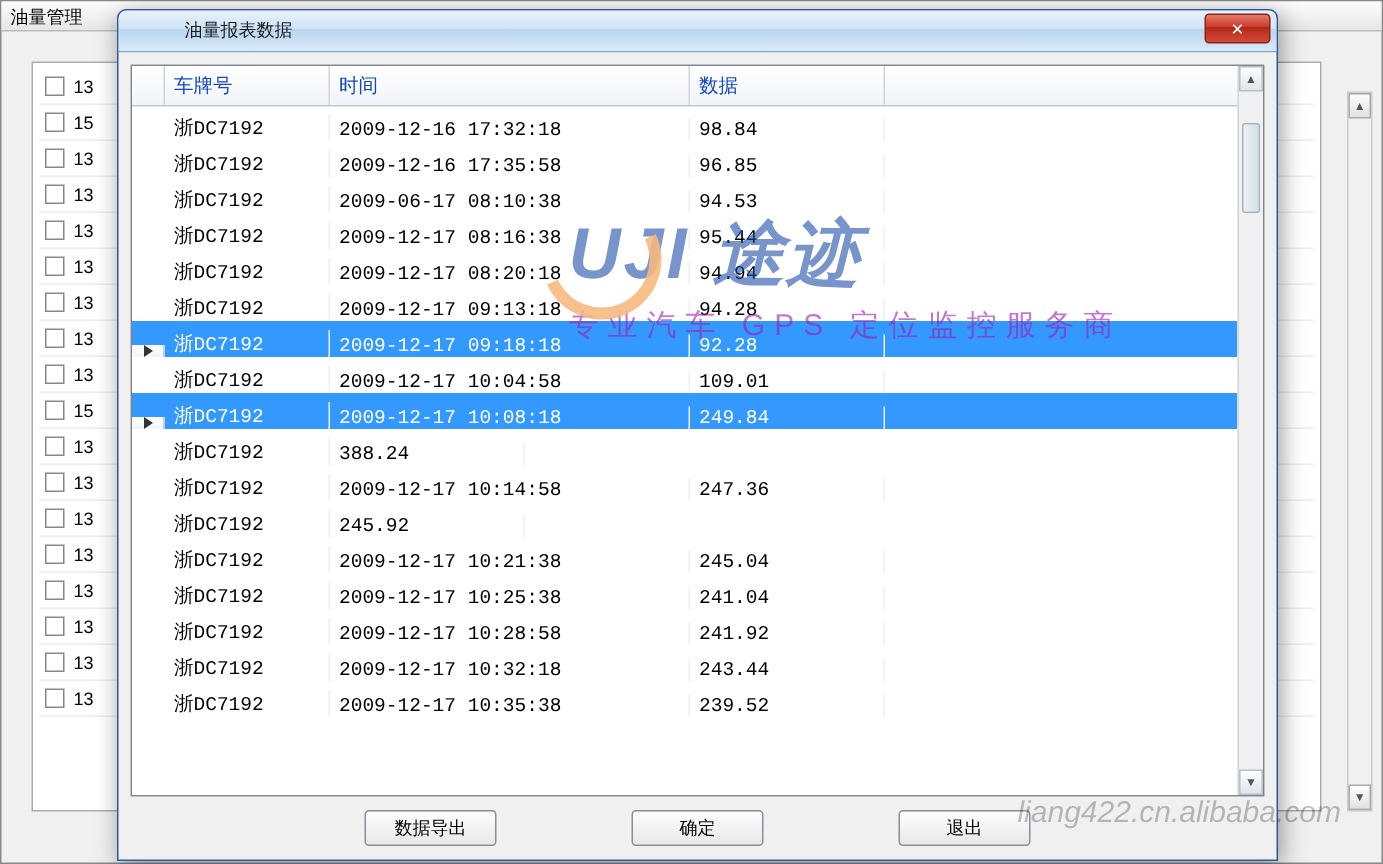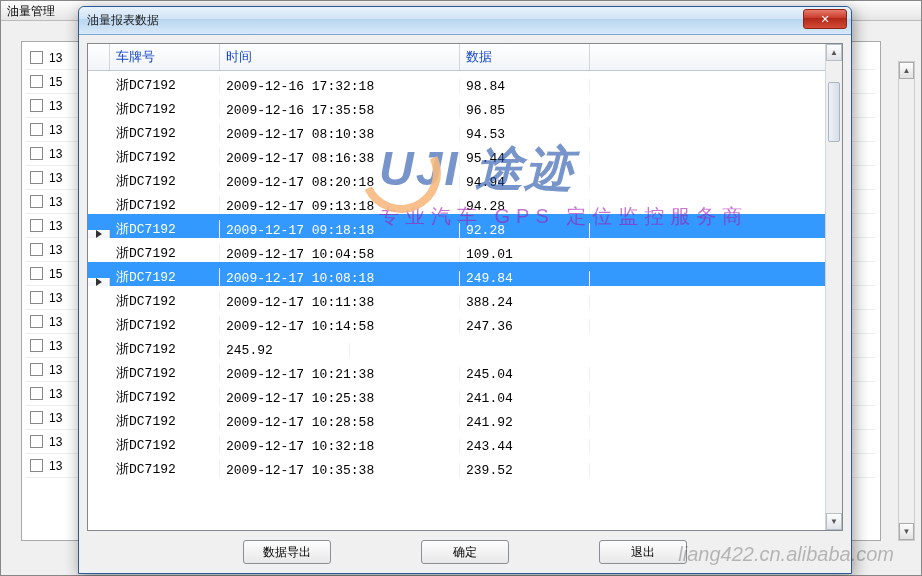--- a/index.html
+++ b/index.html
@@ -87,20 +87,21 @@
   border-bottom: 1px solid #7ba7d1;
   border-radius: 6px 6px 0 0;
   display: flex;
   align-items: center;
   padding: 0 4px 0 8px;
   position: relative;
 }
 .dialog-title {
   font-size: 12px;
   color: #1a1a1a;
+  margin-left: 36px;
 }
 .close-btn {
   position: absolute;
   right: 4px;
   top: 2px;
   width: 44px;
   height: 20px;
   background: linear-gradient(#e67a6a, #c93a2a 45%, #b02818 46%, #d44a38);
   border: 1px solid #8a2515;
   border-radius: 3px;
@@ -256,21 +257,21 @@
 }
 .wm-sub {
   font-size: 20px;
   color: #a21caf;
   letter-spacing: 6px;
   margin-top: 2px;
 }
 .wm-footer {
   position: absolute;
   right: 28px;
-  bottom: 10px;
+  bottom: 22px;
   font-size: 20px;
   color: rgba(0,0,0,0.25);
   font-style: italic;
   pointer-events: none;
 }
 </style>
 </head>
 <body>
 
 <div class="outer-window">
@@ -383,21 +384,21 @@
           </div>
           <div class="grow">
             <div class="gcell marker"></div>
             <div class="gcell c-plate">浙DC7192</div>
             <div class="gcell c-time">2009-12-16 17:35:58</div>
             <div class="gcell c-data">96.85</div>
           </div>
           <div class="grow">
             <div class="gcell marker"></div>
             <div class="gcell c-plate">浙DC7192</div>
-            <div class="gcell c-time">2009-12-17 08:10:38</div>
+            <div class="gcell c-time">2009-06-17 08:10:38</div>
             <div class="gcell c-data">94.53</div>
           </div>
           <div class="grow">
             <div class="gcell marker"></div>
             <div class="gcell c-plate">浙DC7192</div>
             <div class="gcell c-time">2009-12-17 08:16:38</div>
             <div class="gcell c-data">95.44</div>
           </div>
           <div class="grow">
             <div class="gcell marker"></div>
@@ -429,21 +430,20 @@
             <div class="gcell marker">
               <div class="marker-arrow"></div>
             </div>
             <div class="gcell c-plate">浙DC7192</div>
             <div class="gcell c-time">2009-12-17 10:08:18</div>
             <div class="gcell c-data">249.84</div>
           </div>
           <div class="grow">
             <div class="gcell marker"></div>
             <div class="gcell c-plate">浙DC7192</div>
-            <div class="gcell c-time">2009-12-17 10:11:38</div>
             <div class="gcell c-data">388.24</div>
           </div>
           <div class="grow">
             <div class="gcell marker"></div>
             <div class="gcell c-plate">浙DC7192</div>
             <div class="gcell c-time">2009-12-17 10:14:58</div>
             <div class="gcell c-data">247.36</div>
           </div>
           <div class="grow">
             <div class="gcell marker"></div>

